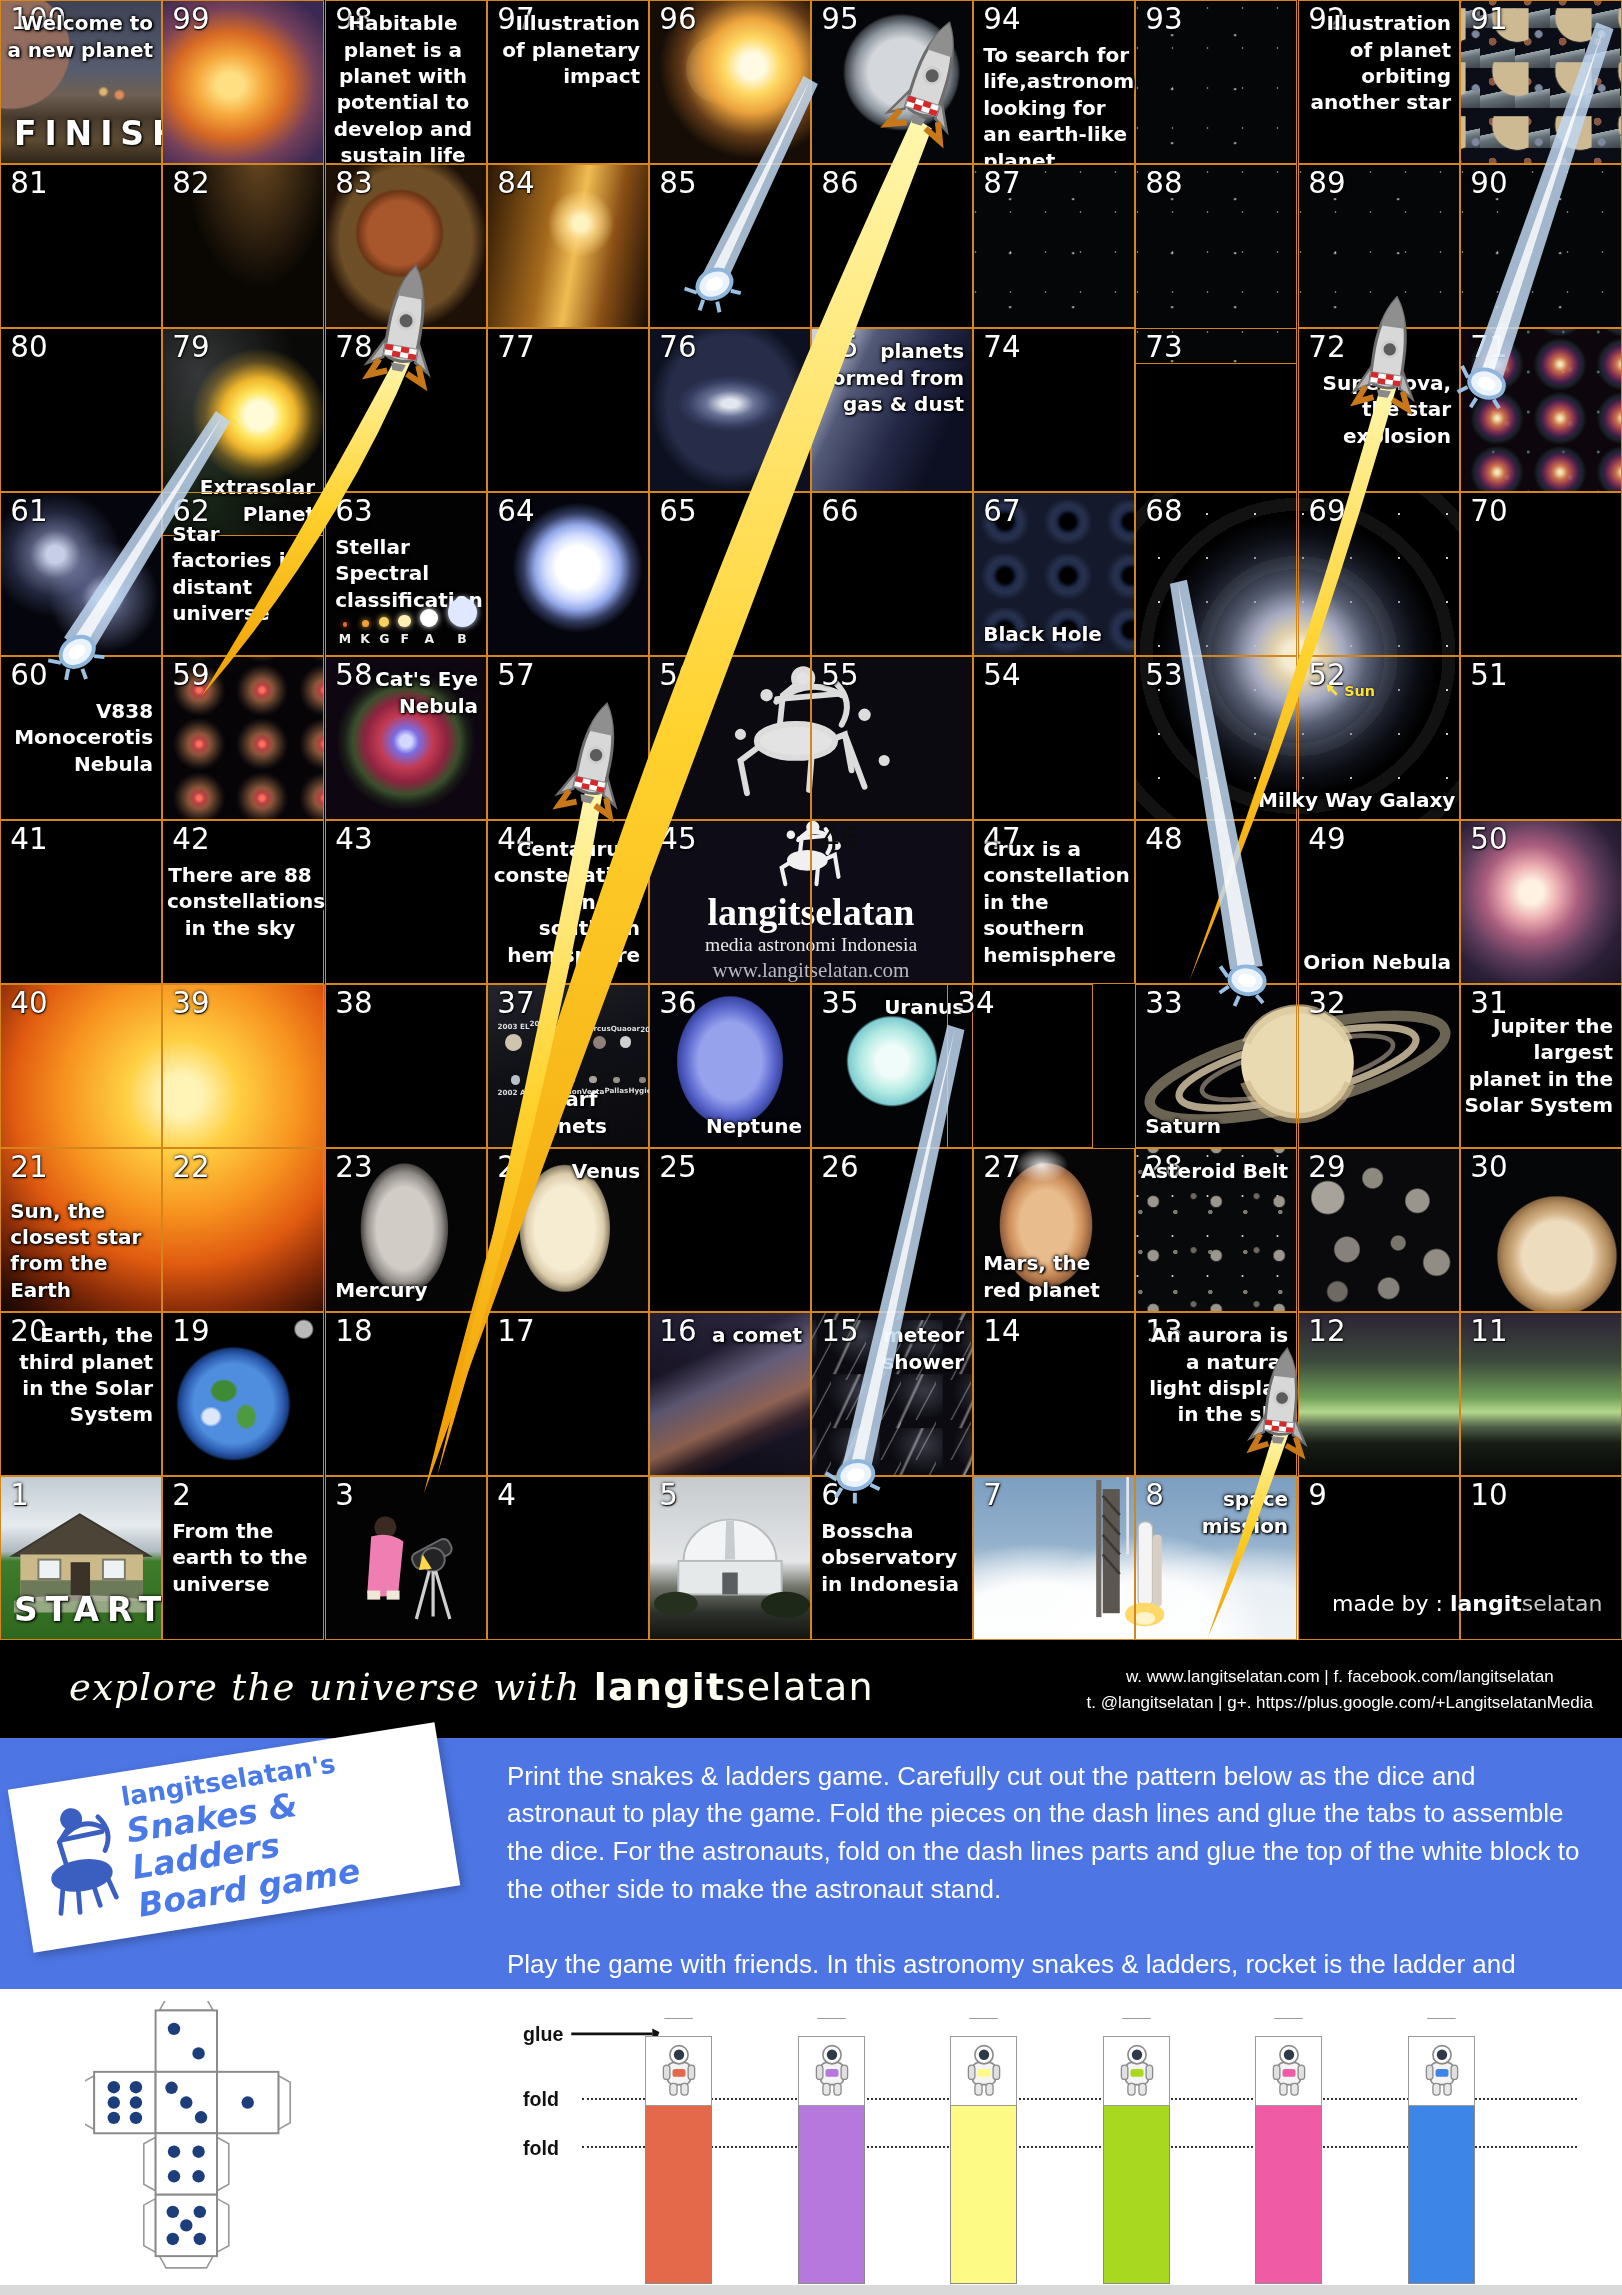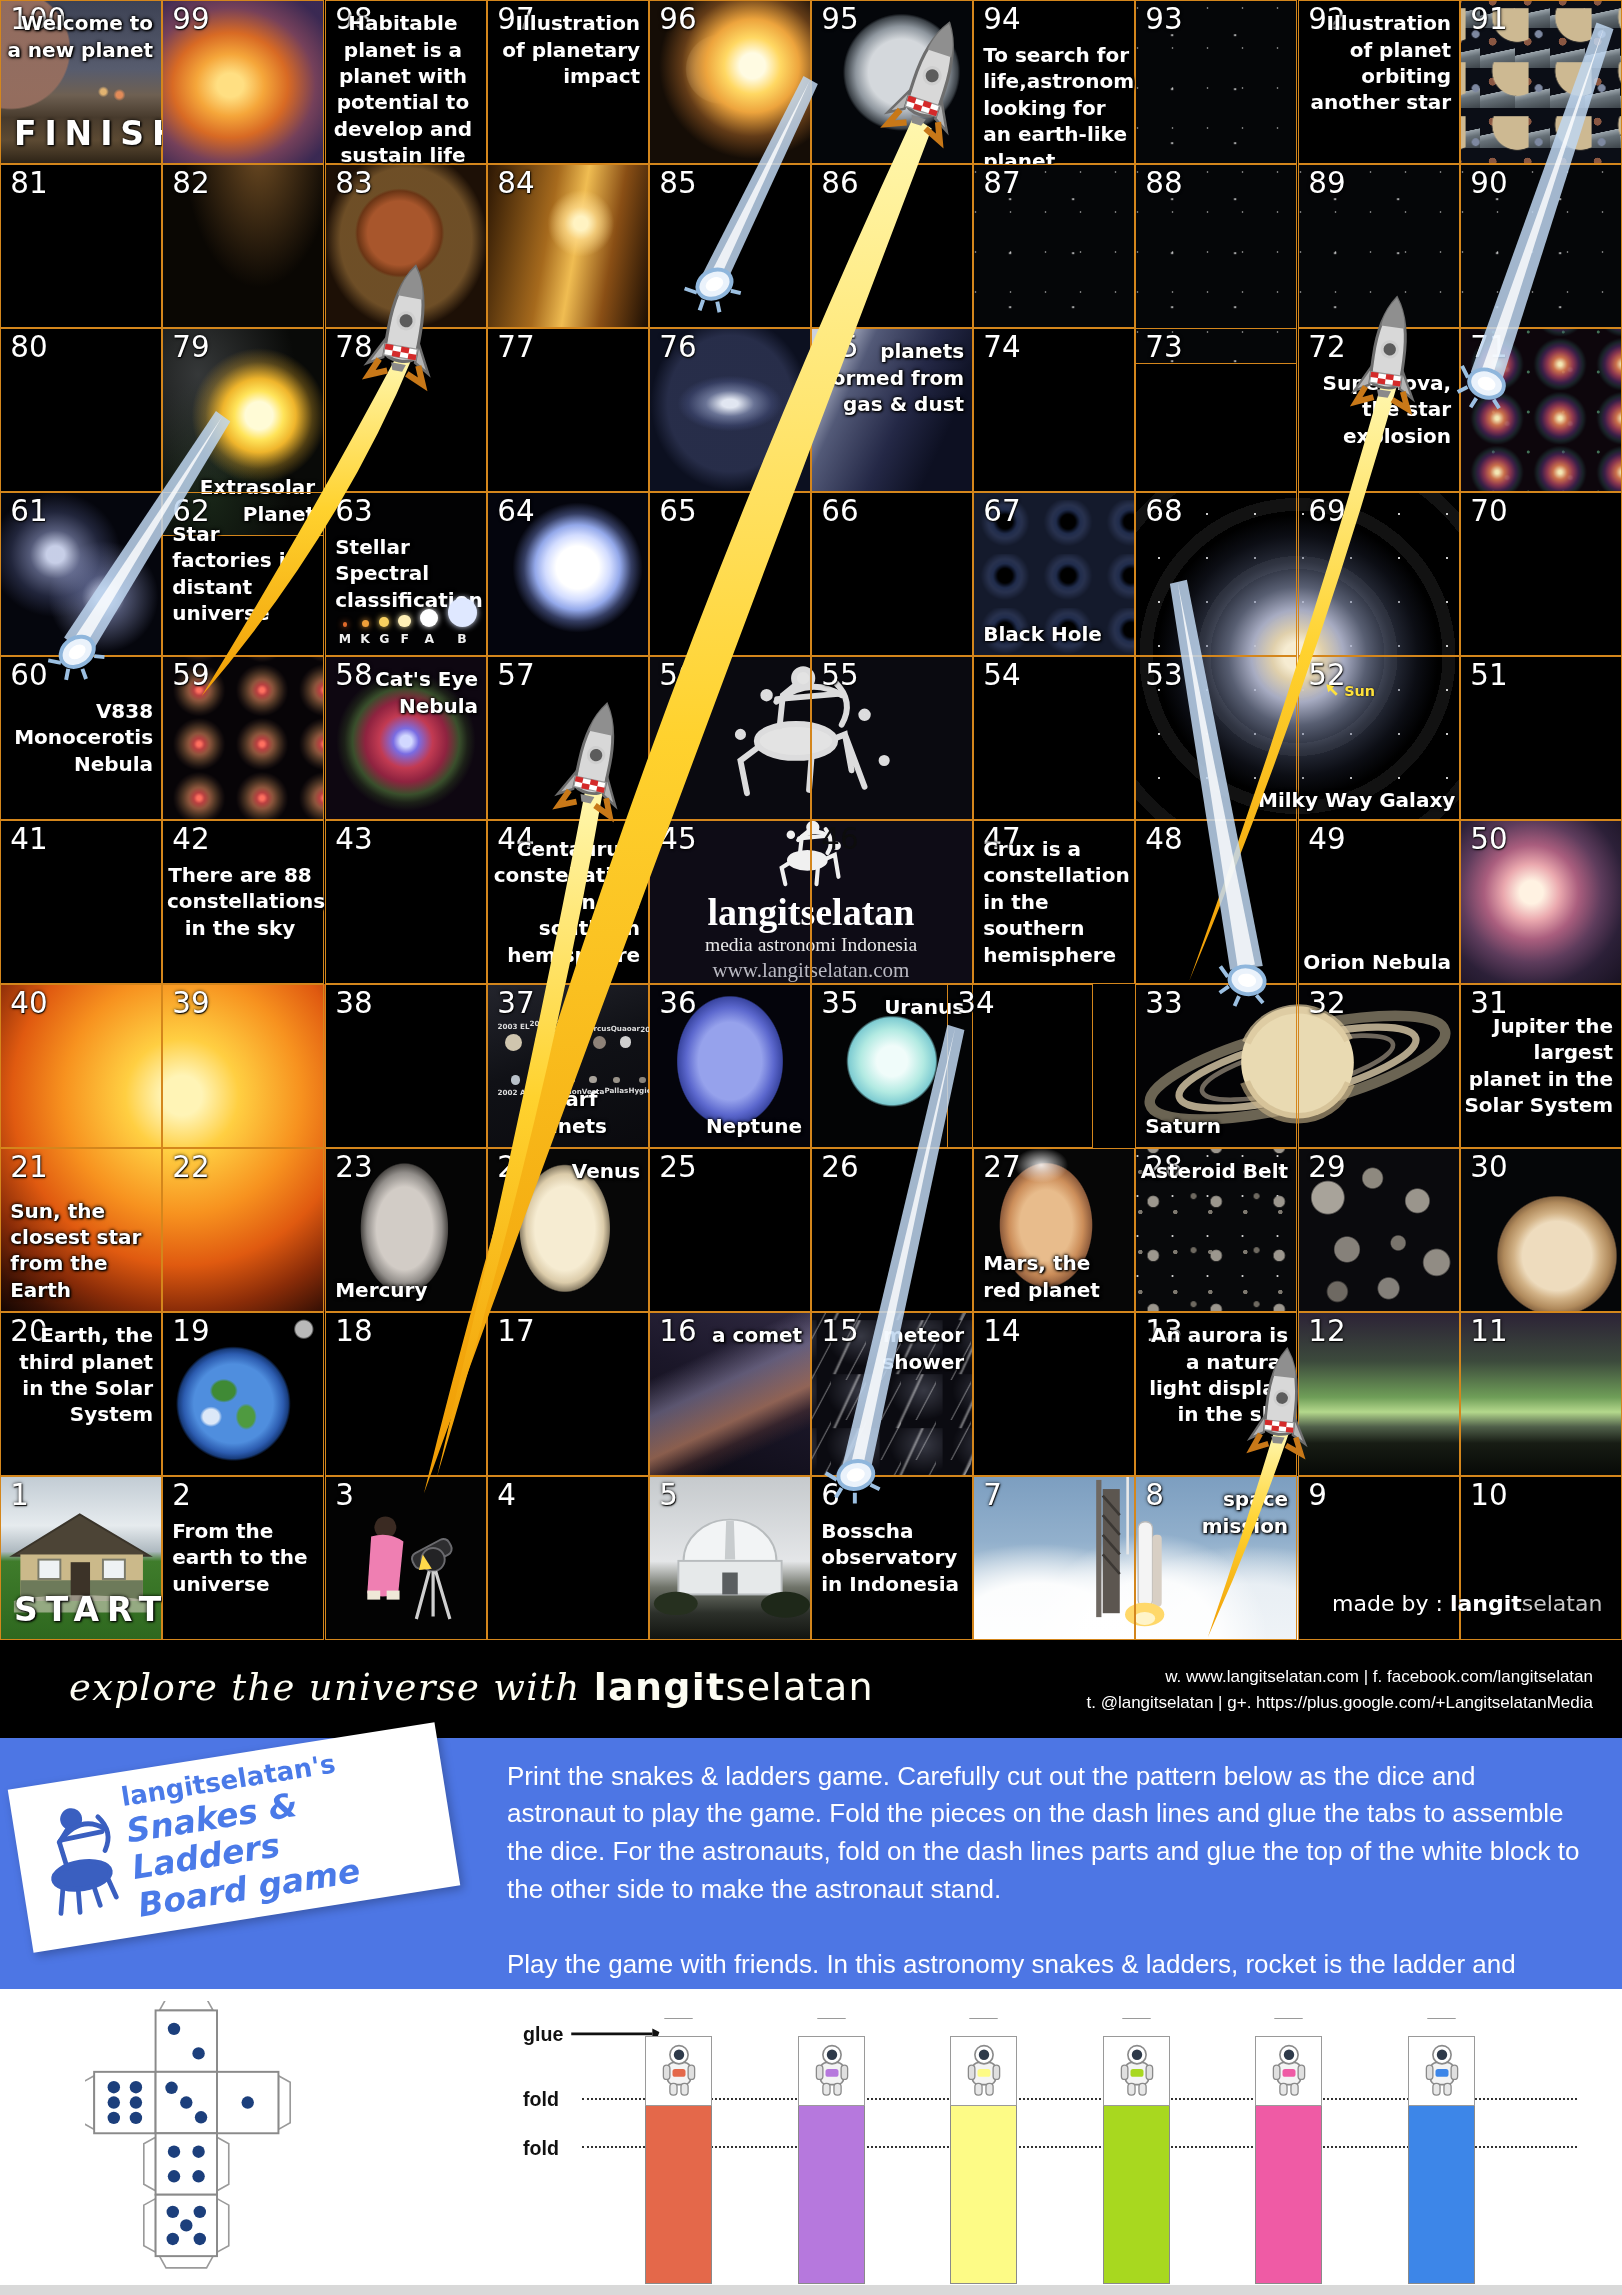--- a/index.html
+++ b/index.html
@@ -163,21 +163,21 @@
   .dwarfWrap{position:absolute;inset:0;z-index:3;}
   .dwarfRow{position:absolute;left:6%;right:4%;display:flex;justify-content:space-between;align-items:center;}
   .dw{display:flex;flex-direction:column;align-items:center;gap:3.3px;color:#ddd;font-size:7.2px;font-weight:bold;white-space:nowrap;}
   .dw i{display:block;border-radius:50%;}
 
   
   #tagbar{position:absolute;left:0;top:1640px;width:1622px;height:98px;background:#000;color:#fff;}
   #tagbar .script{position:absolute;left:69px;top:25px;font-size:37px;font-style:italic;letter-spacing:1.3px;color:#fdfdf2;font-family:"DejaVu Serif",serif;}
   #tagbar .brand{font-style:normal;font-family:"DejaVu Sans",sans-serif;font-size:38px;}
   #tagbar .brand b{font-weight:bold;}
-  #tagbar .contacts{position:absolute;right:29px;top:23.6px;text-align:right;font-size:17px;line-height:1.55;color:#fff;font-family:"Liberation Sans",sans-serif;}
+  #tagbar .contacts{position:absolute;right:29px;top:23.6px;text-align:center;font-size:17px;line-height:1.55;color:#fff;font-family:"Liberation Sans",sans-serif;}
 
   
   #instr{position:absolute;left:0;top:1738px;width:1622px;height:251px;background:#4d76e4;}
   #card{position:absolute;left:18.3px;top:17px;width:432px;height:165px;background:#fff;transform:rotate(-9deg);
         box-shadow:2.6px 3.9px 9.2px rgba(0,0,0,.25);display:flex;align-items:center;}
   #card .cardtxt{margin-left:111px;color:#4a7ae8;font-weight:bold;line-height:1.15;font-family:"DejaVu Sans",sans-serif;}
   #card .l1{font-size:26px;}
   #card .l2,#card .l3{font-size:33px;font-style:italic;}
   #card .centaur{position:absolute;left:9.2px;top:15.7px;}
   #instr .paras{position:absolute;left:507px;top:19.6px;width:1080px;color:#fff;font-size:26px;line-height:1.45;font-family:"Liberation Sans",sans-serif;}

